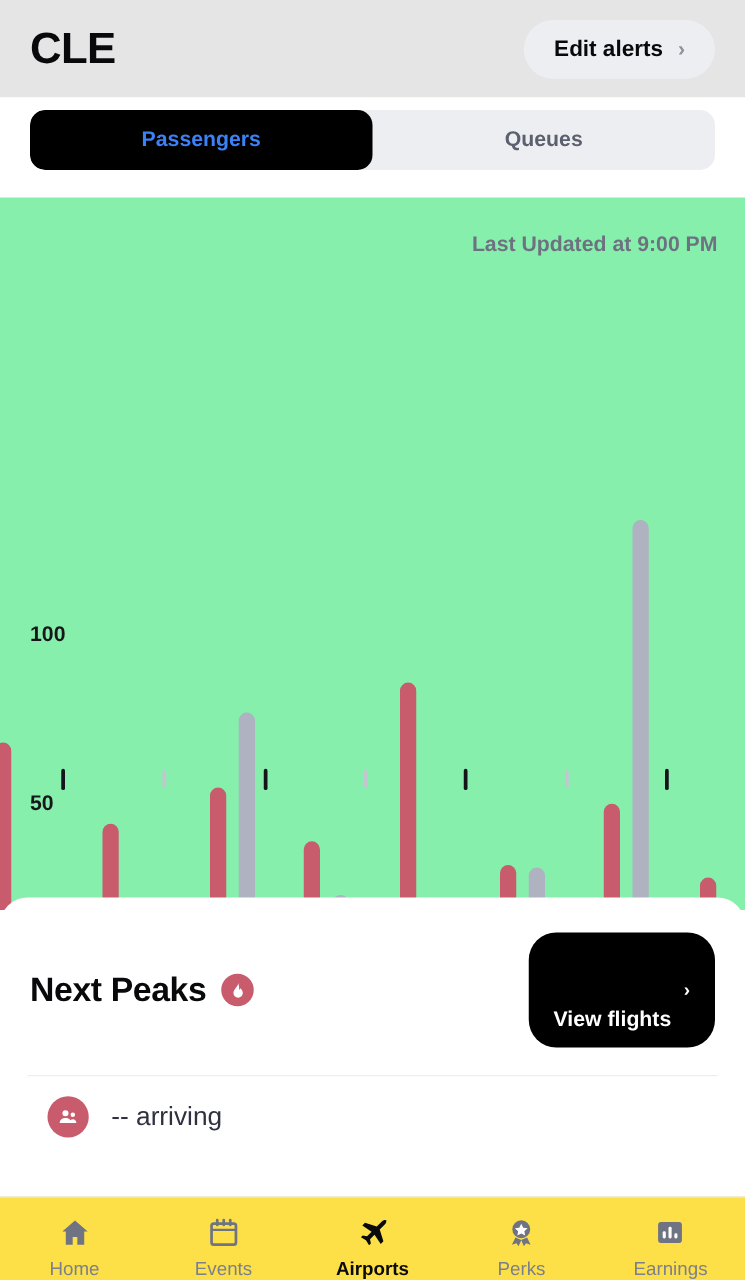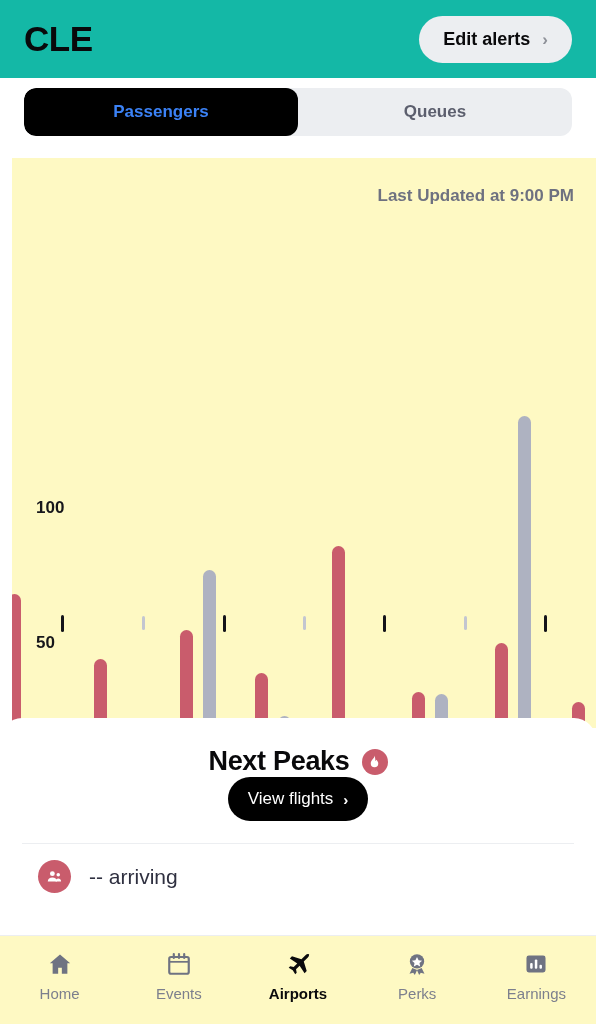--- a/index.html
+++ b/index.html
@@ -8,21 +8,21 @@
     font-family:"Liberation Sans", sans-serif;
     background:#ffffff;
     overflow:hidden;
   }
   .app { position:relative; width:596px; height:1024px; background:#fff; }
 
   
   .header {
     height:78px; display:flex; align-items:center;
     justify-content:space-between; padding:0 24px;
-    background:#14b8a6;
+    background:#e5e5e5;
   }
   .airport-code {
     font-size:35px; font-weight:bold; letter-spacing:-0.5px;
     color:#09090b;
   }
   .edit-alerts {
     display:flex; align-items:center; gap:12px;
     background:#eceef1; border:none; border-radius:26px;
     padding:13px 24px; cursor:pointer;
   }
@@ -38,22 +38,22 @@
   .tab {
     flex:1; display:flex; align-items:center; justify-content:center;
     font-size:17px; font-weight:bold; cursor:pointer;
     color:#5c5f6e; background:transparent; border:none;
     border-radius:12px; height:48px;
   }
   .tab.active { background:#000; color:#3b82f6; }
 
   
   .chart-panel {
-    position:relative; background:#fef9c3;
-    height:570px; overflow:hidden;margin-left:12px;
+    position:relative; background:#86efac;
+    height:570px; overflow:hidden;
   }
   .last-updated {
     position:absolute; right:22px; top:28px;
     font-size:17px; font-weight:bold; color:#6e7180;
   }
   .ylabel {
     position:absolute; left:24px;
     font-size:17px; font-weight:bold; color:#17171b;
     z-index:3;
   }
@@ -70,55 +70,54 @@
   .tick.minor { background:#c3c6d0; width:3px; }
 
   
   .peaks-card {
     position:absolute; left:0; right:0; top:718px; bottom:89px;
     background:#fff; border-radius:22px 22px 0 0;
   }
   .peaks-head {
     display:flex; align-items:center; justify-content:space-between;
     padding:28px 24px 22px;
-    flex-direction:column;
   }
   .peaks-title-wrap { display:flex; align-items:center; gap:12px; }
   .peaks-title { font-size:27px; font-weight:bold; color:#09090b; letter-spacing:-0.3px; }
   .flame-badge {
     width:26px; height:26px; border-radius:50%;
     background:#c95c6c; display:flex; align-items:center;
     justify-content:center;
   }
   .view-flights {
     display:flex; align-items:center; gap:10px;
     background:#000; color:#fff; border:none;
     border-radius:22px; padding:12px 20px; cursor:pointer;
   }
-  .view-flights .lbl { font-size:17px; font-weight:normal; }
+  .view-flights .lbl { font-size:17px; font-weight:bold;margin-top:48px; }
   .view-flights .chev { font-size:15px; font-weight:bold; line-height:1; }
   .divider { height:1px; background:#eceef1; margin:0 22px; }
 
   .peak-row {
     display:flex; align-items:center; gap:18px;
     padding:16px 33px 14px 38px;
   }
   .peak-dot {
     width:33px; height:33px; border-radius:50%;
     display:flex; align-items:center; justify-content:center;
     flex:0 0 33px;
   }
   .peak-dot.arr { background:#c95c6c; }
   .peak-dot.dep { background:#b9bcc8; }
   .peak-text { font-size:21px; color:#2f3040; }
 
   
   .bottom-nav {
-    position:absolute; left:0; right:0; bottom:0; height:89px;
-    background:#fef9c3; border-top:1px solid #eceef1;
+    position:absolute; left:0; right:0; bottom:0; height:67px;
+    background:#fde047; border-top:1px solid #eceef1;
     display:flex; align-items:flex-start; padding-top:14px;
   }
   .nav-item {
     flex:1; display:flex; flex-direction:column;
     align-items:center; gap:7px; cursor:pointer;
     background:none; border:none;
   }
   .nav-label { font-size:15px; color:#7c7f8d; }
   .nav-item.active .nav-label { color:#0a0a0c; font-weight:bold; }
   .nav-icon { width:28px; height:28px; display:flex; align-items:center; justify-content:center; }

